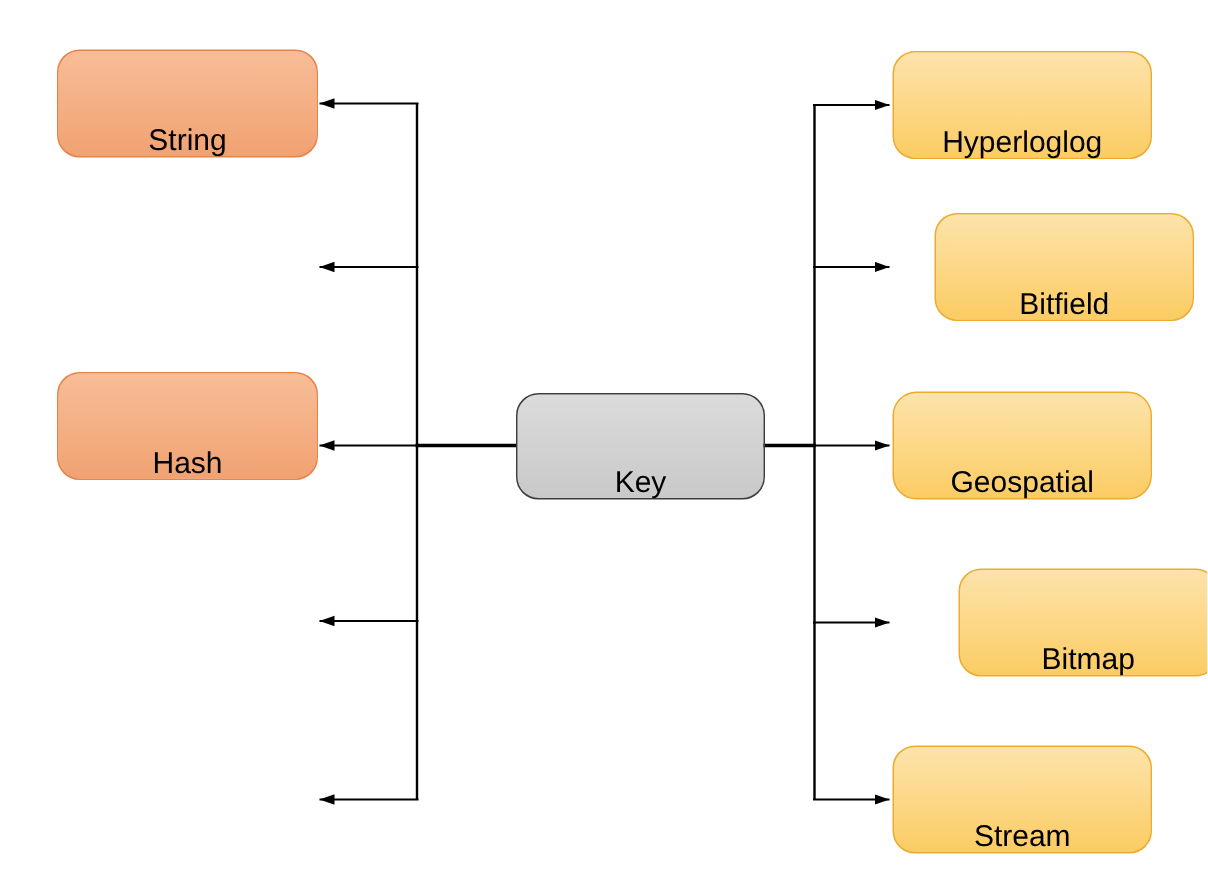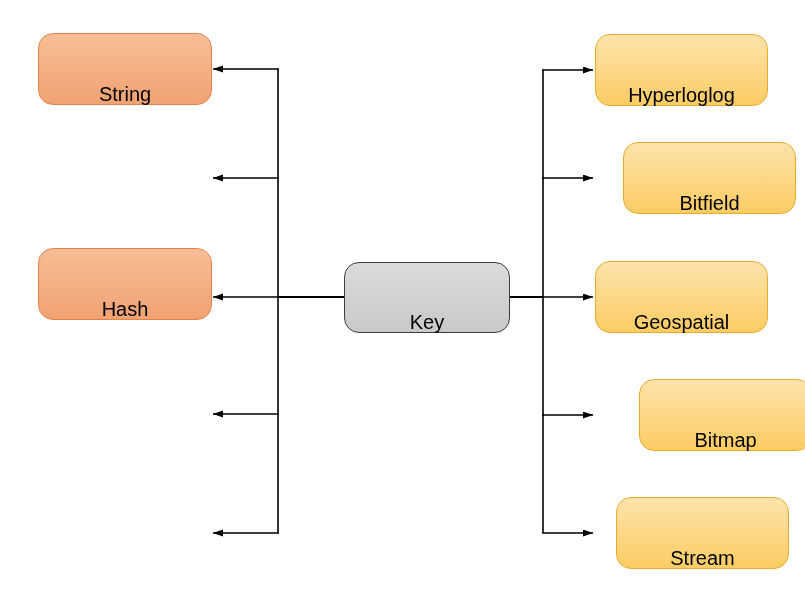--- a/index.html
+++ b/index.html
@@ -63,23 +63,23 @@
     border: 1.8px solid var(--center-border, #3d3d3d);
   }
 
   .pos-l0 { left: 38px;  top: 33px;  }
   .pos-l1 { left: 38px;  top: 142px; }
   .pos-l2 { left: 38px;  top: 248px; }
   .pos-l3 { left: 38px;  top: 378px; }
   .pos-l4 { left: 38px;  top: 497px; }
   .pos-r0 { left: 595px; top: 34px;  }
   .pos-r1 { left: 595px; top: 142px; margin-left: 28px; }
-  .pos-r2 { left: 595px; top: 261px; }
+  .pos-r2 { left: 595px; top: 261px; border-radius: 16px; }
   .pos-r3 { left: 595px; top: 379px; margin-left: 44px; }
-  .pos-r4 { left: 595px; top: 497px; margin-left: 21px; }
+  .pos-r4 { left: 595px; top: 497px; }
   .pos-key { left: 344px; top: 262px; }
 </style>
 </head>
 <body>
 
 <div class="canvas">
 
   <svg class="connector-layer" viewBox="0 0 805 594" xmlns="http://www.w3.org/2000/svg">
     <defs>
       <marker id="arrow" markerUnits="userSpaceOnUse" markerWidth="11" markerHeight="9" refX="10" refY="3.5" orient="auto">

